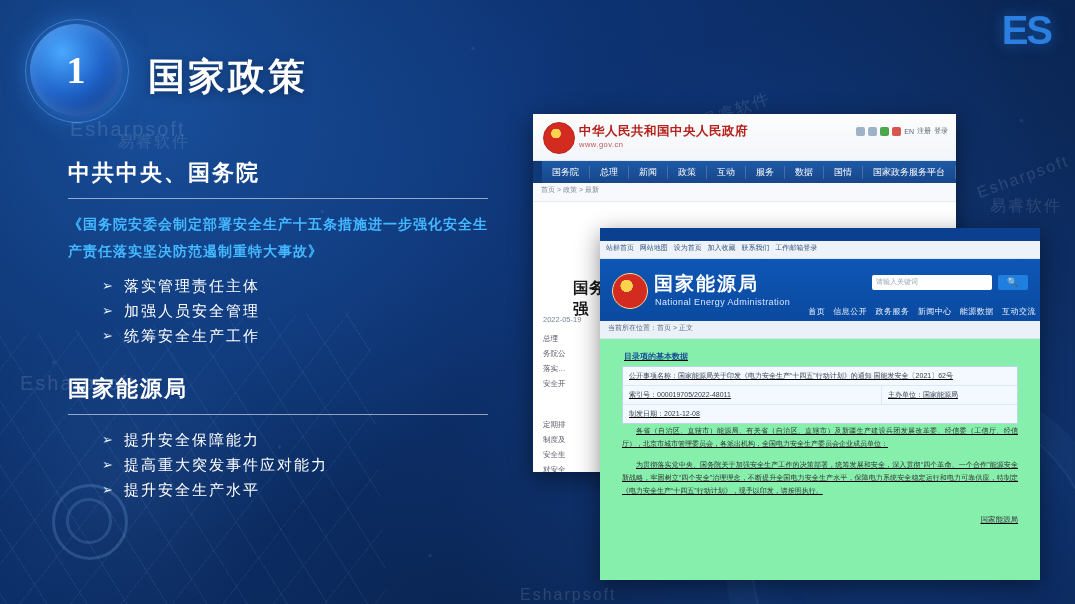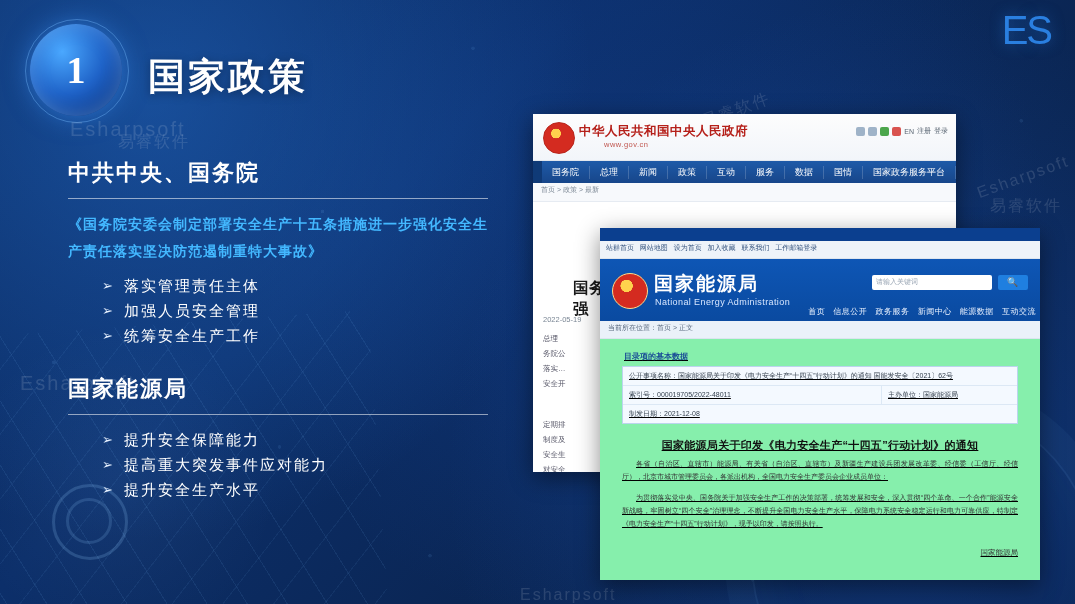--- a/index.html
+++ b/index.html
@@ -53,21 +53,21 @@
     position:absolute;left:52px;bottom:44px;width:70px;height:70px;border-radius:50%;
     border:3px solid rgba(150,205,255,0.35);opacity:.55;
   }
   .ring:after{
     content:"";position:absolute;left:11px;top:11px;width:40px;height:40px;border-radius:50%;
     border:3px solid rgba(150,205,255,0.30);
   }
 
   
   .logo{
-    position:absolute;right:24px;top:8px;font-size:40px;font-weight:normal;
+    position:absolute;right:24px;top:8px;font-size:40px;font-weight:bold;
     letter-spacing:-2px;color:#2a7fe0;font-family:"Liberation Sans",sans-serif;
     text-shadow:0 0 14px rgba(40,130,230,.5);
   }
 
   
   .badge-wrap{position:absolute;left:30px;top:24px;width:100px;height:90px;}
   .badge-glow{
     position:absolute;left:0;top:0;width:92px;height:92px;border-radius:50%;
     background:radial-gradient(circle at 35% 30%, #4aa8ff 0%, #1f63c8 48%, #103f92 78%, #0d2f6e 100%);
     box-shadow:0 0 26px rgba(60,150,255,.55), inset 0 0 18px rgba(160,215,255,.35);
@@ -113,21 +113,21 @@
   .shot{position:absolute;background:#ffffff;box-shadow:0 6px 22px rgba(0,0,0,.45);overflow:hidden;}
   #shot-gov{left:533px;top:114px;width:423px;height:358px;}
   #shot-nea{left:600px;top:228px;width:440px;height:352px;}
 
   
   .gov-head{height:46px;background:linear-gradient(180deg,#fdfdfd,#f2f5fa);border-bottom:1px solid #e2e7ee;position:relative;}
   .gov-emblem{position:absolute;left:10px;top:8px;width:30px;height:30px;border-radius:50%;
     background:radial-gradient(circle at 40% 35%,#ffd24d 0 18%,#d42b20 19% 100%);
     border:1px solid #b8241b;}
   .gov-name{position:absolute;left:46px;top:9px;color:#b5201a;font-size:12.5px;font-weight:bold;letter-spacing:.5px;}
-  .gov-url{position:absolute;left:46px;top:26px;color:#c0564f;font-size:7.5px;letter-spacing:.5px;margin-left:25px;}
+  .gov-url{position:absolute;left:46px;top:26px;color:#c0564f;font-size:7.5px;letter-spacing:.5px;}
   .gov-tools{position:absolute;right:8px;top:12px;font-size:7px;color:#5a6673;display:flex;gap:3px;align-items:center;}
   .gov-tools .ic{width:9px;height:9px;border-radius:2px;background:#9fb3c8;display:inline-block;}
   .gov-tools .ic.g{background:#4ca64c;}
   .gov-tools .ic.r{background:#d9534f;}
   .gov-nav{height:22px;background:linear-gradient(180deg,#1e5aa8,#17468a);display:flex;align-items:center;}
   .gov-nav .home{width:34px;height:100%;background:#0f3a77;}
   .gov-nav a{color:#fff;font-size:9px;padding:0 10px;border-right:1px solid rgba(255,255,255,.18);white-space:nowrap;}
   .gov-crumb{height:14px;background:#f7f9fc;border-bottom:1px solid #e6ebf2;color:#7b8794;font-size:7px;padding:2px 8px;}
   .gov-body{position:relative;height:276px;background:#ffffff;}
   .gov-h1{position:absolute;left:40px;top:76px;right:18px;color:#1a1a1a;font-size:15.5px;font-weight:bold;letter-spacing:.5px;}
@@ -291,20 +291,19 @@
           <div class="c">
             <span>主办单位：</span><span>国家能源局</span>
           </div>
         </div>
         <div class="row">
           <div class="c">
             <span>制发日期：</span><span>2021-12-08</span>
           </div>
         </div>
       </div>
-      <div class="nea-title">国家能源局关于印发《电力安全生产“十四五”行动计划》的通知</div>
       <p class="nea-p">各省（自治区、直辖市）能源局、有关省（自治区、直辖市）及新疆生产建设兵团发展改革委、经信委（工信厅、经信厅），北京市城市管理委员会，各派出机构，全国电力安全生产委员会企业成员单位：</p>
       <p class="nea-p">为贯彻落实党中央、国务院关于加强安全生产工作的决策部署，统筹发展和安全，深入贯彻“四个革命、一个合作”能源安全新战略，牢固树立“四个安全”治理理念，不断提升全国电力安全生产水平，保障电力系统安全稳定运行和电力可靠供应，特制定《电力安全生产“十四五”行动计划》，现予以印发，请按照执行。</p>
       <div class="nea-sign">国家能源局</div>
 
     </div>
   </div>
 </div>
 
 </body></html>

